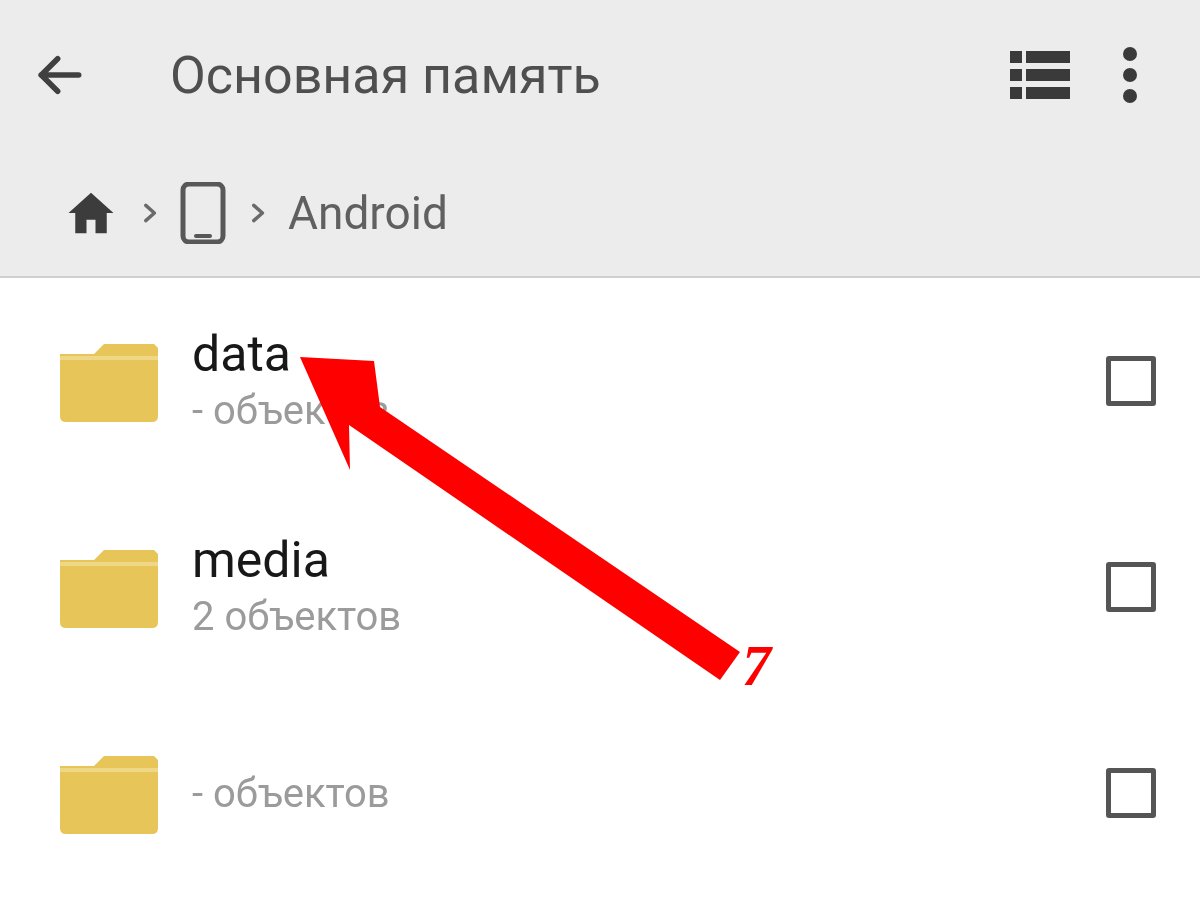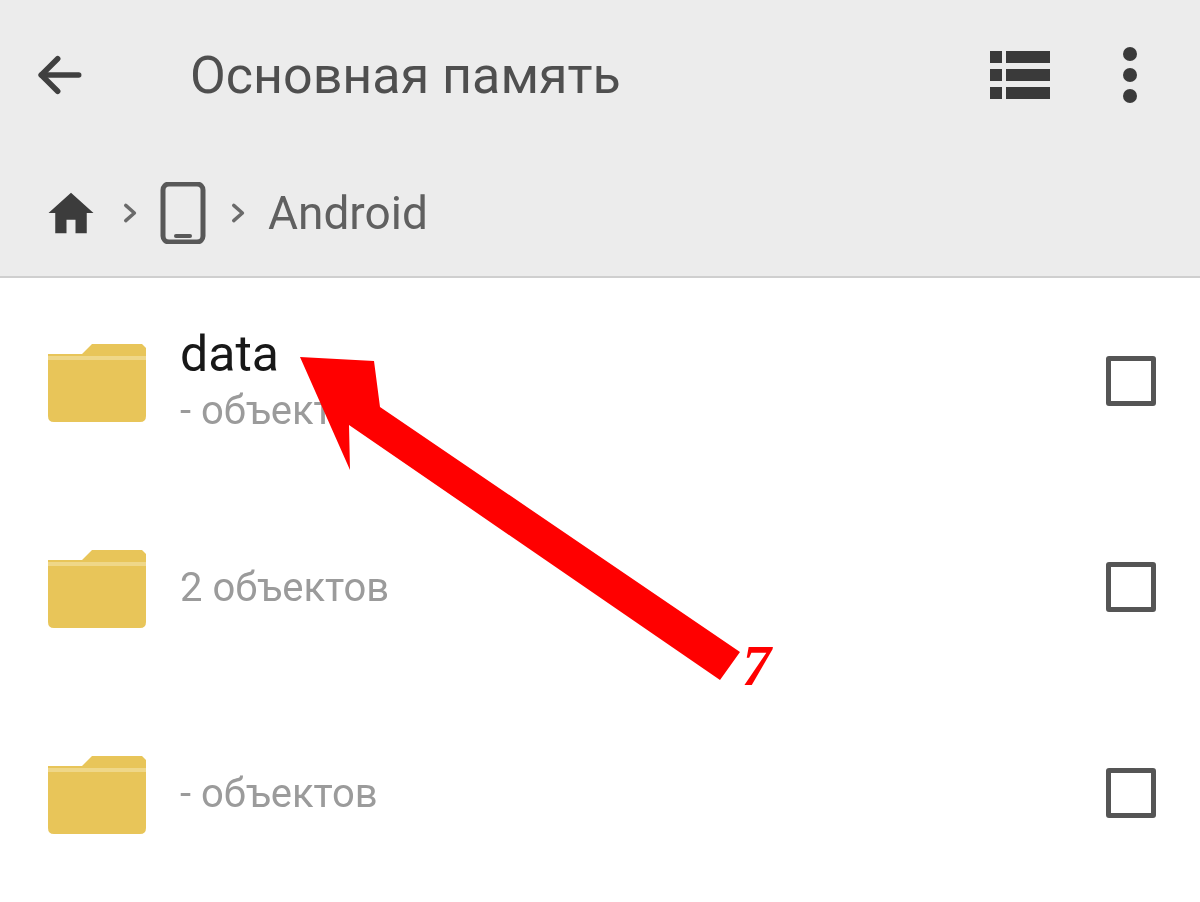--- a/index.html
+++ b/index.html
@@ -3,21 +3,20 @@
 <meta charset="utf-8">
 <style>
   * { box-sizing: border-box; margin: 0; padding: 0; }
   html, body { width: 1200px; height: 902px; font-family: Roboto, Arial, sans-serif; background: #fff; overflow: hidden; }
   .toolbar {
     height: 150px;
     background: #ececec;
     display: flex;
     align-items: center;
     padding: 0 30px;
-    gap: 20px;
   }
   .toolbar .back {
     width: 60px; height: 60px;
     display: flex; align-items: center; justify-content: center;
     margin-right: 80px;
     cursor: pointer;
   }
   .toolbar .title {
     font-size: 52px;
     color: #4f4f4f;
@@ -28,39 +27,40 @@
     width: 80px; height: 80px;
     display: flex; align-items: center; justify-content: center;
     margin-left: 10px;
     cursor: pointer;
   }
   .breadcrumb-bar {
     height: 128px;
     background: #ececec;
     display: flex;
     align-items: center;
-    padding: 0 44px;
+    padding: 0 64px;
     border-bottom: 2px solid #cfcfcf;
   }
   .breadcrumb-bar .crumb,
   .breadcrumb-bar .sep {
     display: flex; align-items: center; justify-content: center;
     color: #606060;
   }
   .breadcrumb-bar .sep {
     font-size: 46px;
     margin: 0 18px;
     color: #6a6a6a;
   }
   .breadcrumb-bar .crumb-text {
     font-size: 46px;
     color: #606060;
   }
   .list {
     background: #fff;
+    padding-left: 12px;
   }
   .row {
     display: flex;
     align-items: center;
     height: 206px;
     padding: 0 44px 0 40px;
     cursor: pointer;
   }
   .row .folder-ic {
     width: 114px;
@@ -173,20 +173,21 @@
   </div>
 
   <div class="row">
     <div class="folder-ic">
       <svg width="110" height="90" viewBox="0 0 110 90">
         <path d="M6 18 L40 18 L50 8 L100 8 L104 12 L104 80 Q104 86 98 86 L12 86 Q6 86 6 80 Z" fill="#e8c559"></path>
         <path d="M6 24 L104 24 L104 20 L6 20 Z" fill="#f3e3a8" opacity="0.6"></path>
       </svg>
     </div>
     <div class="texts">
+      <div class="name">media</div>
       <div class="sub">2 объектов</div>
     </div>
     <div class="check"></div>
   </div>
 
   <div class="row">
     <div class="folder-ic">
       <svg width="110" height="90" viewBox="0 0 110 90">
         <path d="M6 18 L40 18 L50 8 L100 8 L104 12 L104 80 Q104 86 98 86 L12 86 Q6 86 6 80 Z" fill="#e8c559"></path>
         <path d="M6 24 L104 24 L104 20 L6 20 Z" fill="#f3e3a8" opacity="0.6"></path>

